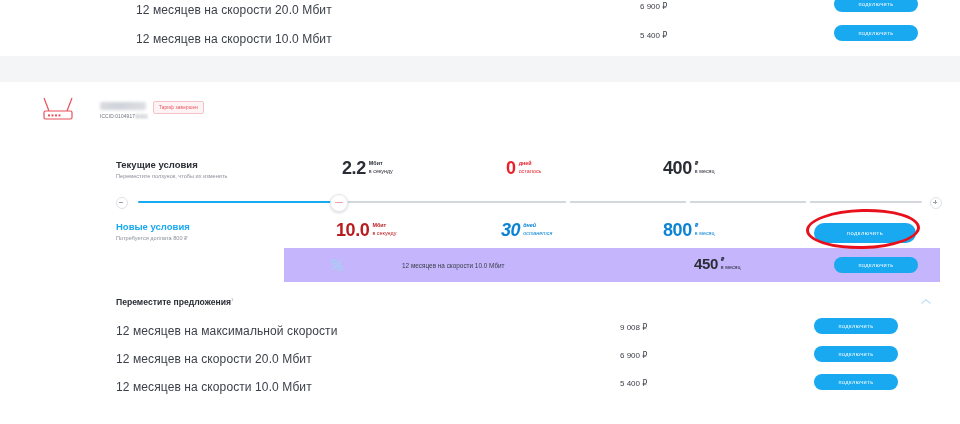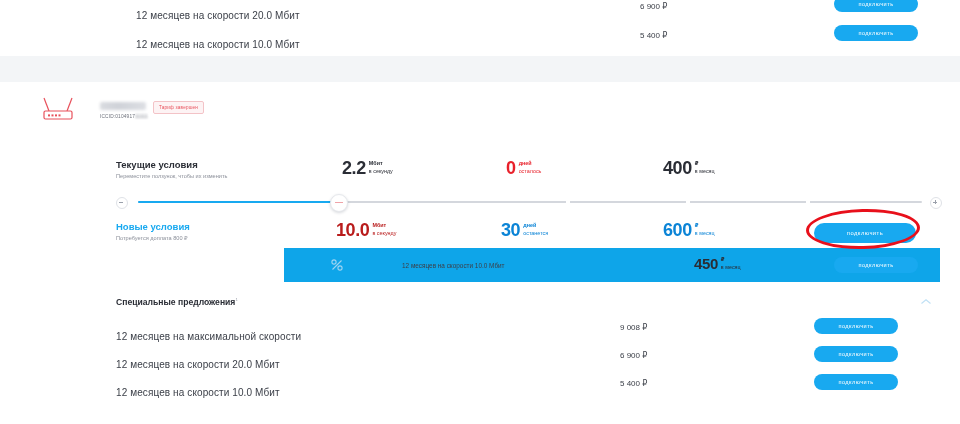--- a/index.html
+++ b/index.html
@@ -5,21 +5,21 @@
   html,body{margin:0;padding:0;}
   body{
     width:960px;height:424px;overflow:hidden;background:#ffffff;
     font-family:"Liberation Sans","DejaVu Sans",sans-serif;
     color:#2a2d35;-webkit-font-smoothing:antialiased;
   }
   .page{position:relative;width:960px;height:424px;}
 
   
   .offer-row{position:absolute;left:0;width:960px;height:28px;}
-  .offer-title{position:absolute;left:116px;top:8px;font-size:10px;color:#3c4049;letter-spacing:.1px;white-space:nowrap;}
+  .offer-title{position:absolute;left:116px;top:1px;font-size:12px;color:#3c4049;letter-spacing:.1px;white-space:nowrap;}
   .offer-price{position:absolute;left:620px;top:0;font-size:8px;color:#3c4049;white-space:nowrap;}
   .btn-connect{
     position:absolute;left:814px;top:-6px;width:84px;height:16px;border:none;border-radius:9px;
     background:#18a9f0;color:#ffffff;font-size:5.6px;letter-spacing:.45px;
     font-family:"Liberation Sans","DejaVu Sans",sans-serif;
     text-transform:lowercase;cursor:pointer;padding:0;line-height:16px;text-align:center;
   }
 
   
   .top-card{position:absolute;left:20px;top:-42px;width:920px;height:100px;background:#fff;border-radius:6px;}
@@ -77,21 +77,21 @@
   .slider .minus,.slider .plus{
     position:absolute;top:3px;width:10px;height:10px;border-radius:50%;border:1px solid #dfe2e7;
     background:#fff;cursor:pointer;
   }
   .slider .minus{left:0;}
   .slider .plus{left:814px;}
   .slider .minus::before,.slider .plus::before{content:"";position:absolute;left:2px;top:4px;width:4px;height:1px;background:#9aa0ab;}
   .slider .plus::after{content:"";position:absolute;left:4px;top:2px;width:1px;height:4px;background:#9aa0ab;}
 
   
-  .promo{position:absolute;left:264px;top:166px;width:656px;height:34px;background:#0ea5e9;}
+  .promo{position:absolute;left:264px;top:166px;width:656px;height:34px;background:#c4b5fd;}
   .promo-icon{position:absolute;left:46px;top:10px;width:14px;height:14px;}
   .promo-text{position:absolute;left:118px;top:14px;font-size:6.4px;color:#3c4049;white-space:nowrap;}
   .promo-price{position:absolute;left:410px;top:6px;}
   .promo-btn{position:absolute;left:550px;top:9px;}
 
   
   .special-head{position:absolute;left:96px;top:215px;font-size:8.6px;font-weight:bold;color:#2a2d35;white-space:nowrap;}
   .special-head sup{font-size:4.4px;color:#9aa0ab;font-weight:normal;}
   .chevron{position:absolute;left:900px;top:216px;width:12px;height:8px;cursor:pointer;}
 
@@ -167,44 +167,44 @@
       <div class="handle"></div>
     </div>
 
     <div class="cond-title newc">Новые условия</div>
     <div class="cond-sub2">Потребуется доплата 800 ₽</div>
 
     <div class="metric blue" style="left:316px;top:138px;">
       <span class="big">10.0</span><span class="unit"><span class="u1">Мбит</span><span class="u2">в секунду</span></span>
     </div>
 
-    <div class="metric blue2" style="left:481px;top:138px;">
+    <div class="metric blue2" style="left:481px;top:138px;font-style:italic;">
       <span class="big">30</span><span class="unit"><span class="u1">дней</span><span class="u2">останется</span></span>
     </div>
 
     <div class="metric blue2" style="left:643px;top:138px;">
-      <span class="big">600</span><span class="unit"><span class="u1">₽</span><span class="u2">в месяц</span></span>
+      <span class="big">800</span><span class="unit"><span class="u1">₽</span><span class="u2">в месяц</span></span>
     </div>
 
     <button class="btn-connect" style="left:794px;top:141px;width:102px;height:20px;border-radius:11px;line-height:20px;font-size:5.8px;">подключить</button>
 
     <div class="promo">
       <svg class="promo-icon" viewBox="0 0 14 14">
         <line x1="2.5" y1="11.5" x2="11.5" y2="2.5" stroke="#9fd4f2" stroke-width="1.1"></line>
         <circle cx="4" cy="4" r="2.1" fill="none" stroke="#9fd4f2" stroke-width="1.1"></circle>
         <circle cx="10" cy="10" r="2.1" fill="none" stroke="#9fd4f2" stroke-width="1.1"></circle>
       </svg>
       <div class="promo-text">12 месяцев на скорости 10.0 Мбит</div>
       <div class="metric dark promo-price">
         <span class="big" style="font-size:15px;">450</span><span class="unit"><span class="u1">₽</span><span class="u2">в месяц</span></span>
       </div>
       <button class="btn-connect promo-btn" style="left:550px;top:9px;">подключить</button>
     </div>
 
-    <div class="special-head"><span>Специальные предложения</span><sup>1</sup></div>
+    <div class="special-head"><span>Переместите предложения</span><sup>1</sup></div>
     <svg class="chevron" viewBox="0 0 12 8">
       <polyline points="1.5,5.5 6,1.8 10.5,5.5" fill="none" stroke="#bfe0f5" stroke-width="1.1"></polyline>
     </svg>
 
     <div class="offer-row" style="top:241px;">
       <div class="offer-title" style="left:96px;text-align:right;">12 месяцев на максимальной скорости</div>
       <div class="offer-price" style="left:600px;">9 008 ₽</div>
       <button class="btn-connect" style="left:794px;top:-5px;">подключить</button>
     </div>
     <div class="offer-row" style="top:269px;">

